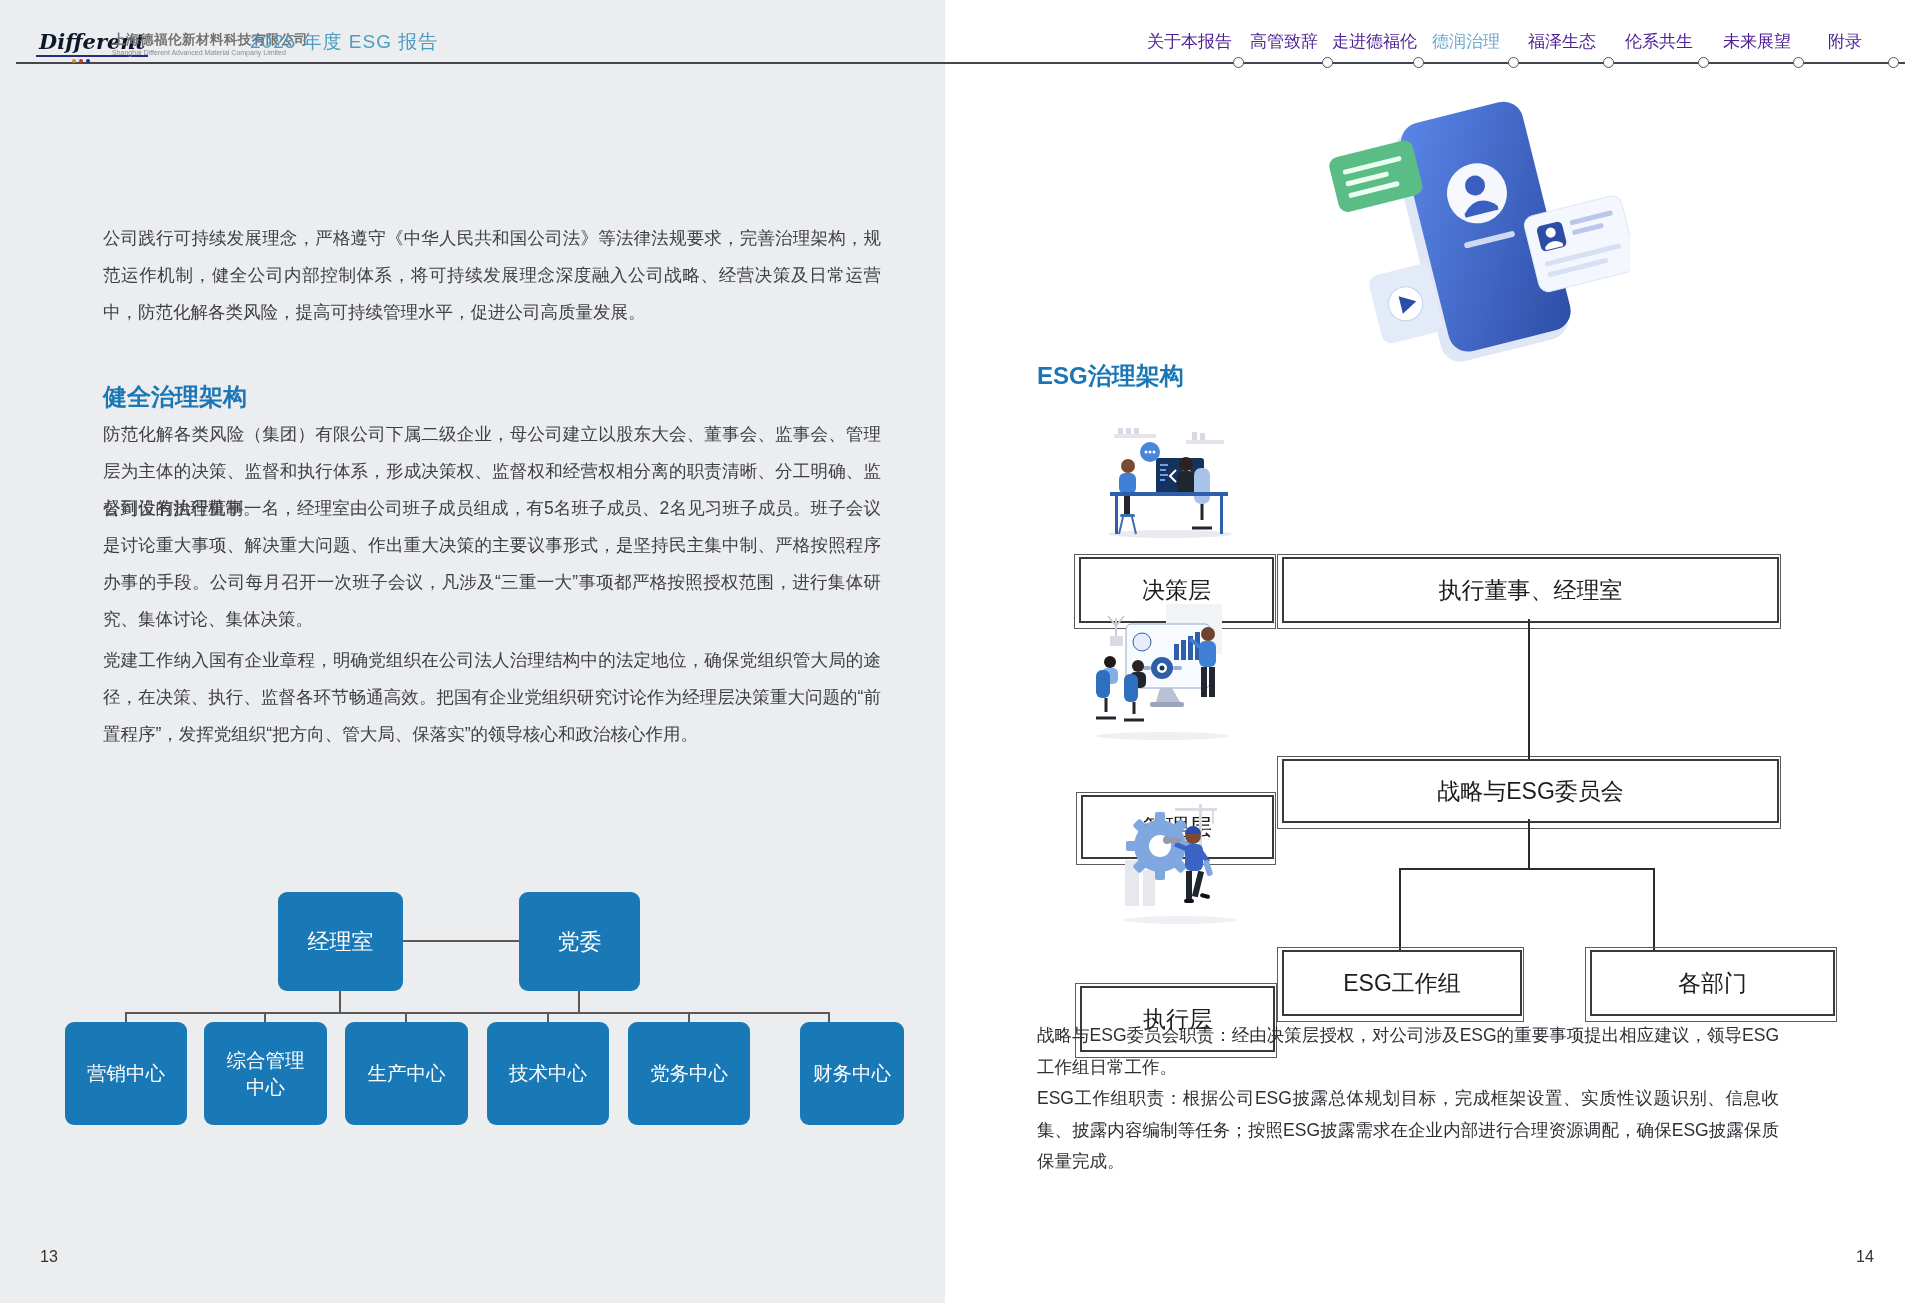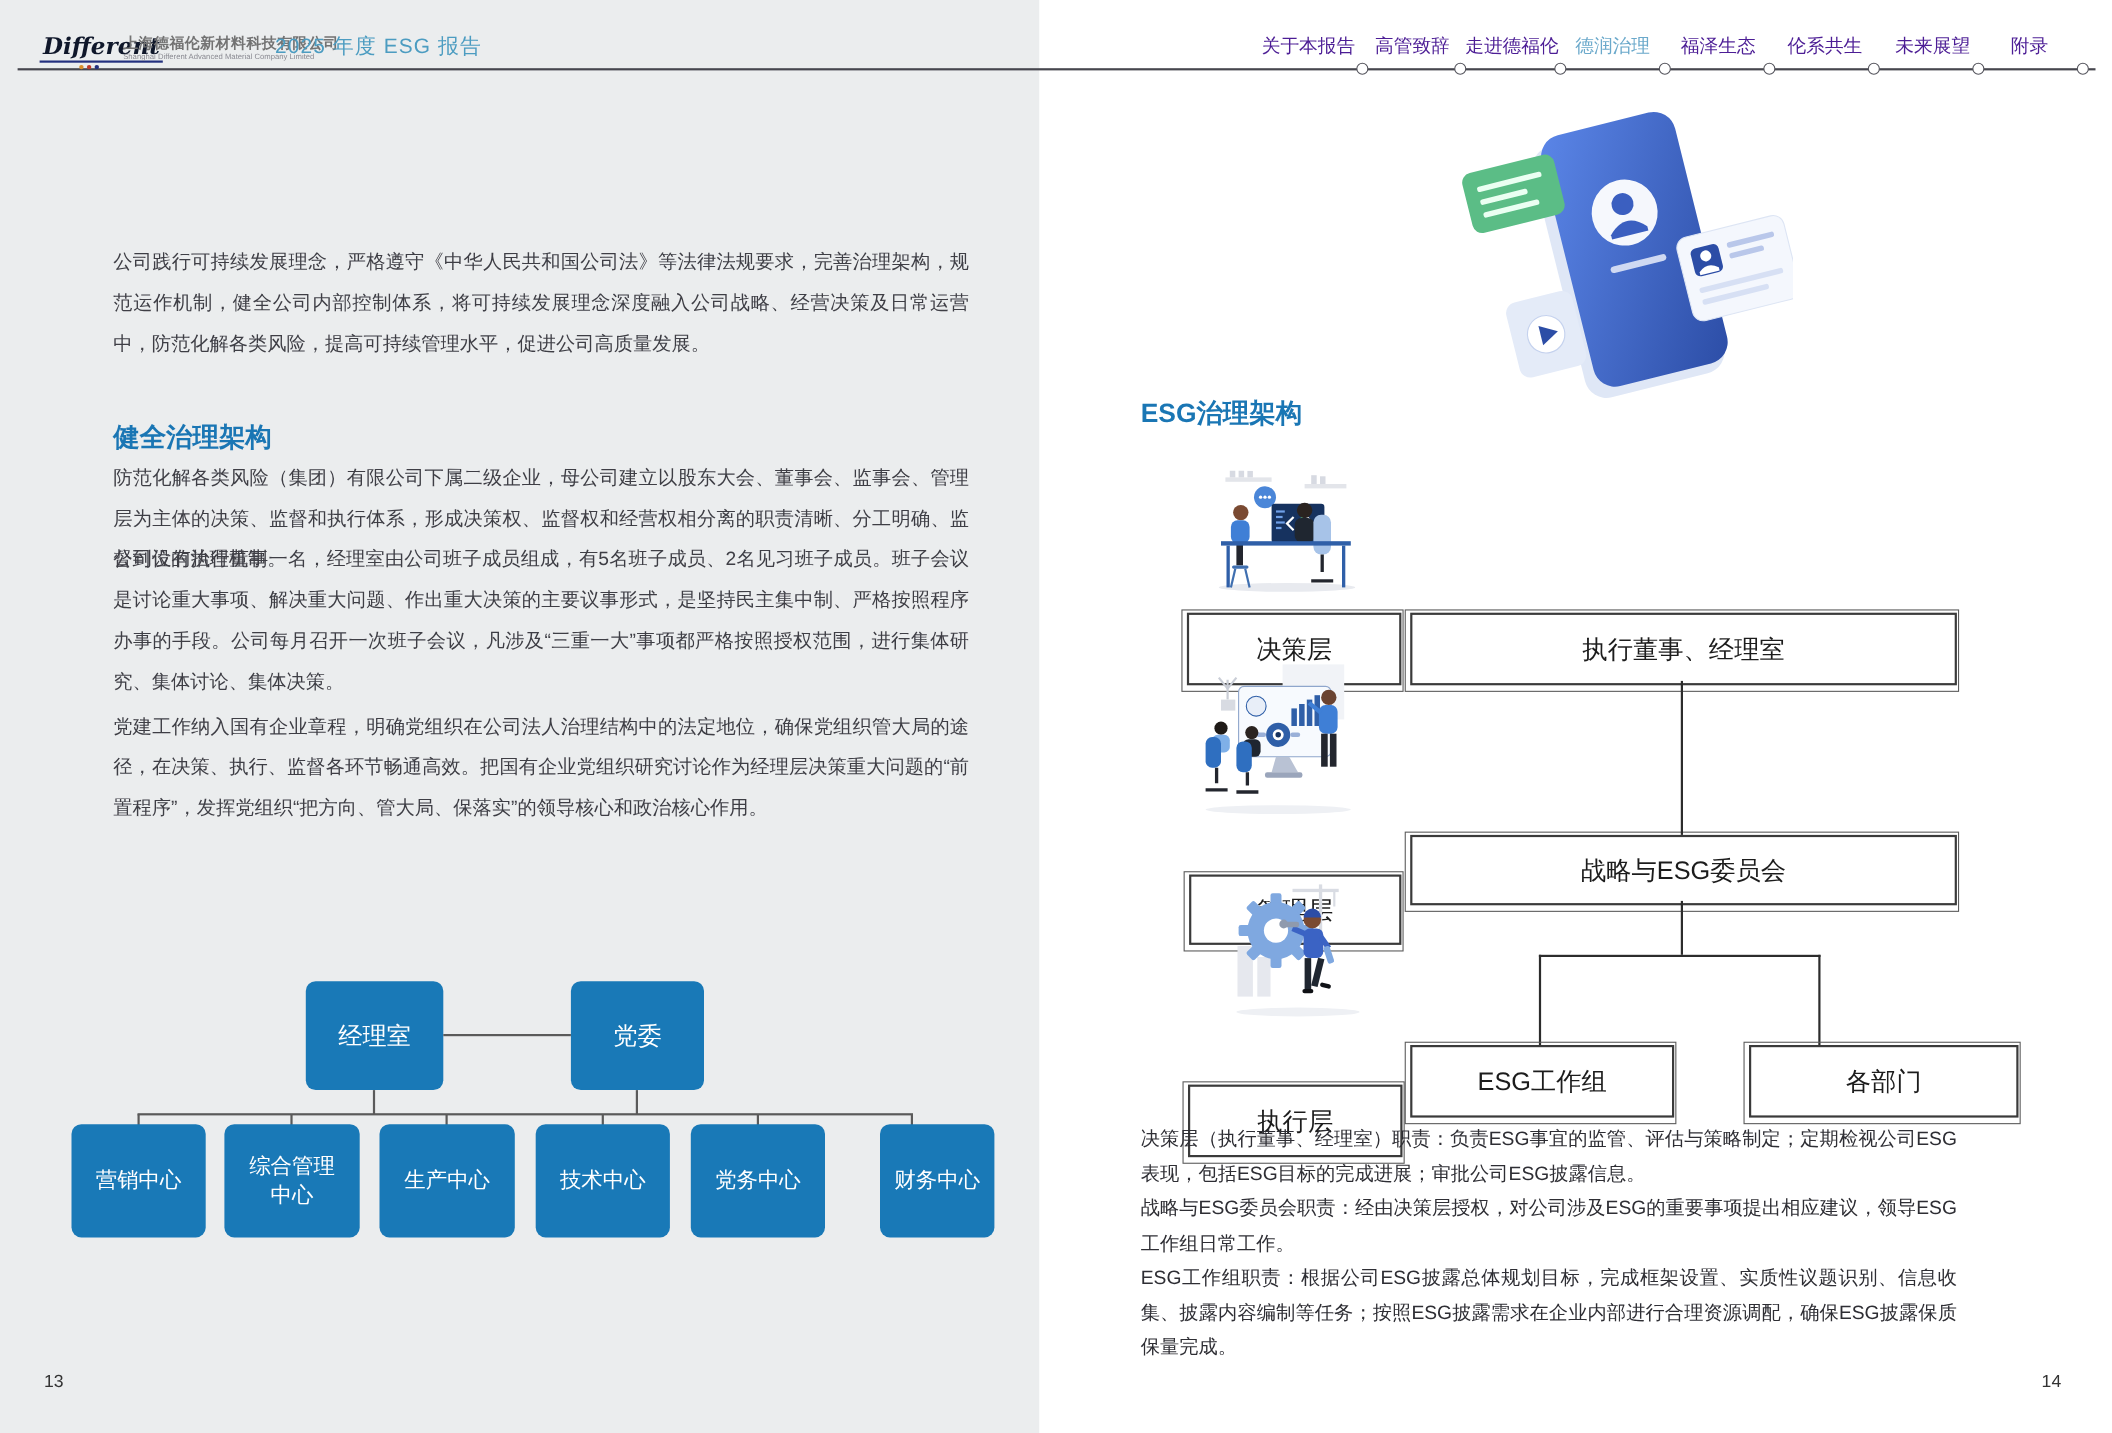--- a/index.html
+++ b/index.html
@@ -333,19 +333,18 @@
   <div class="rcon rc-v1"></div>
   <div class="rcon rc-v2"></div>
   <div class="rcon rc-h"></div>
   <div class="rcon rc-v3"></div>
   <div class="rcon rc-v4"></div>
   <div class="robox r3a">执行层</div>
   <div class="robox r3b">ESG工作组</div>
   <div class="robox r3c">各部门</div>
 
   <div class="rp-duties">
-    <p>决策层（执行董事、经理室）职责：负责ESG事宜的监管、评估与策略制定；定期检视公司ESG表现，包括ESG目标的完成进展；审批公司ESG披露信息。</p>
     <p>战略与ESG委员会职责：经由决策层授权，对公司涉及ESG的重要事项提出相应建议，领导ESG工作组日常工作。</p>
     <p>ESG工作组职责：根据公司ESG披露总体规划目标，完成框架设置、实质性议题识别、信息收集、披露内容编制等任务；按照ESG披露需求在企业内部进行合理资源调配，确保ESG披露保质保量完成。</p>
   </div>
 
   <div class="page-num pn-right">14</div>
 </div>
 
 </body></html>

